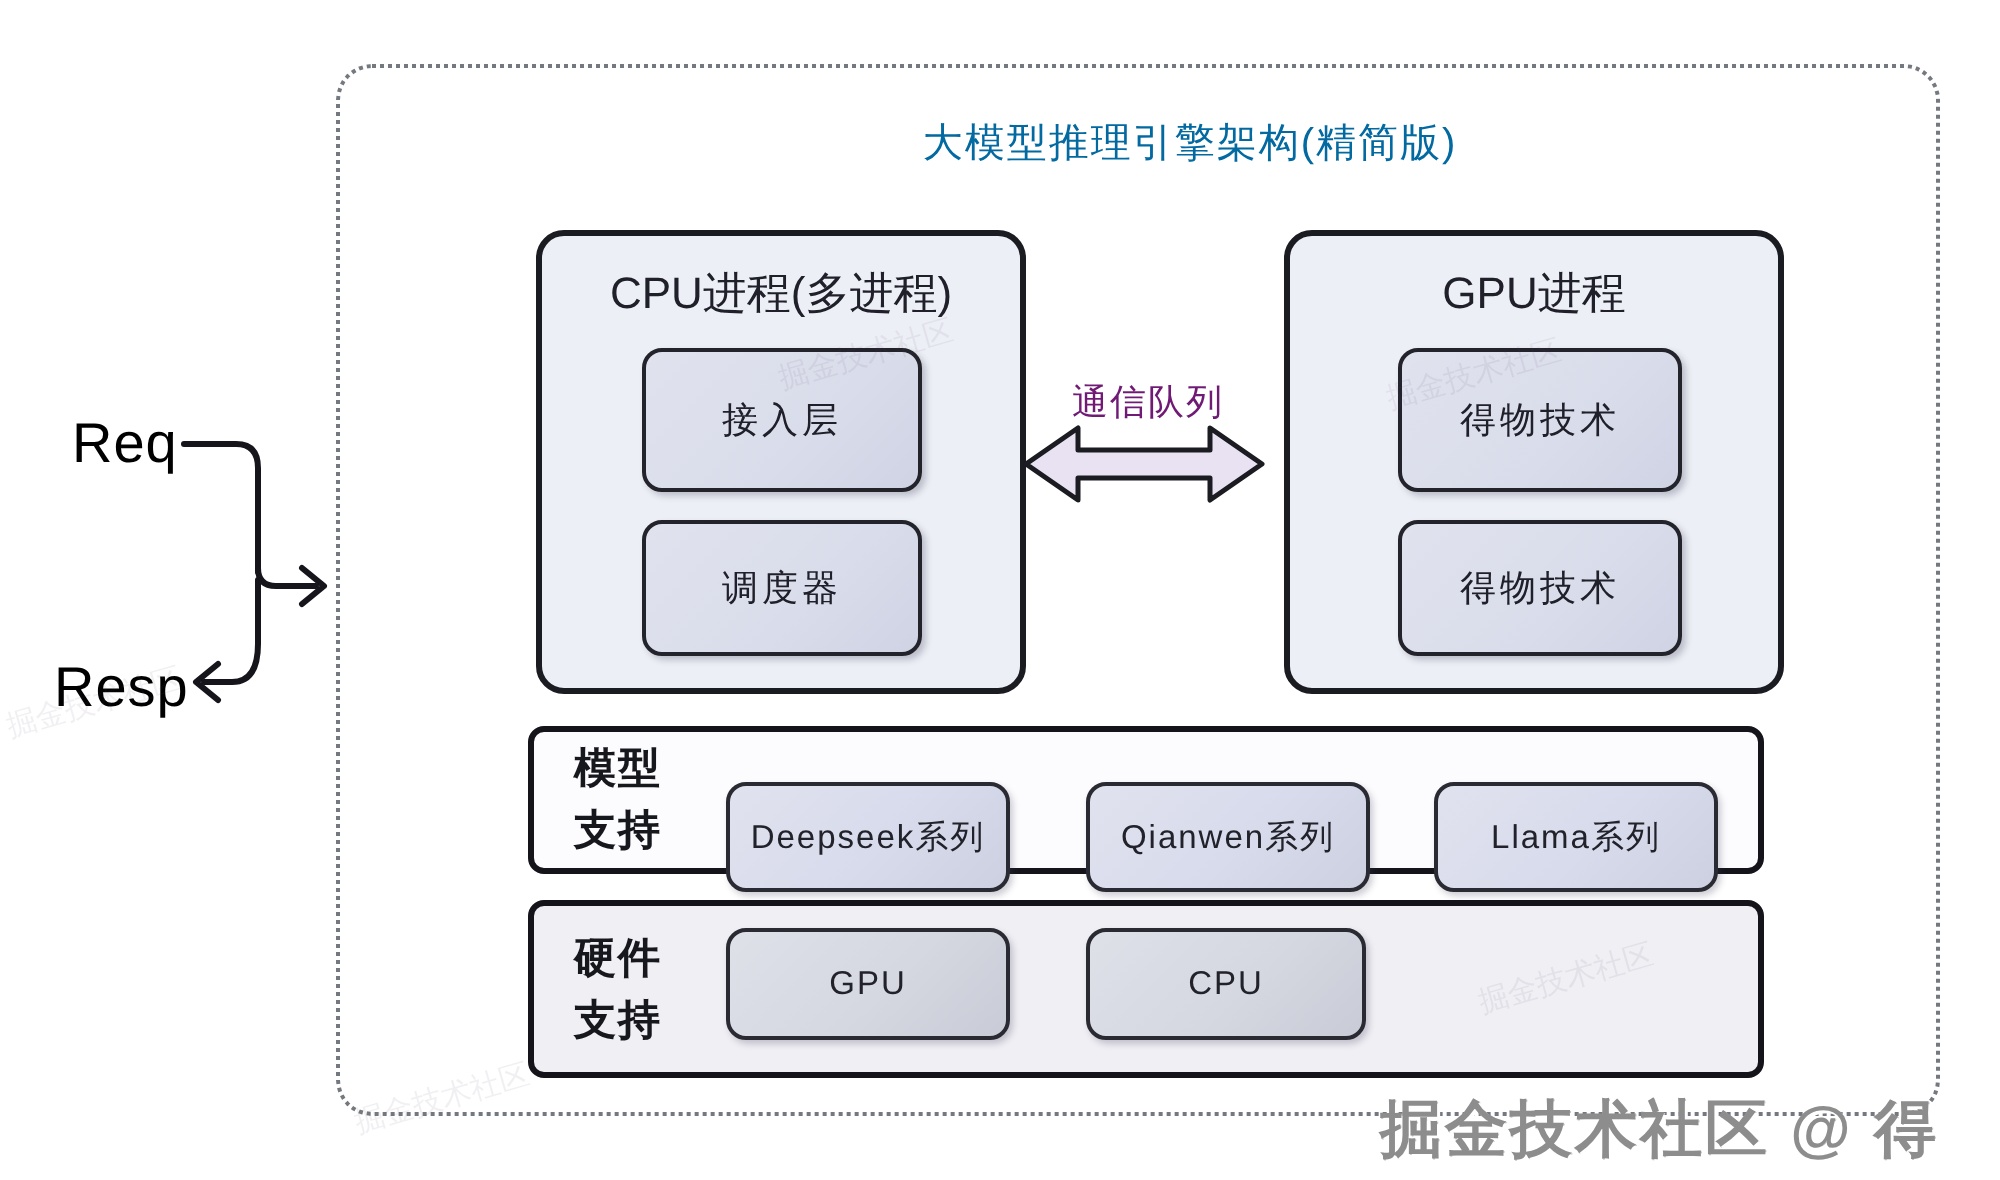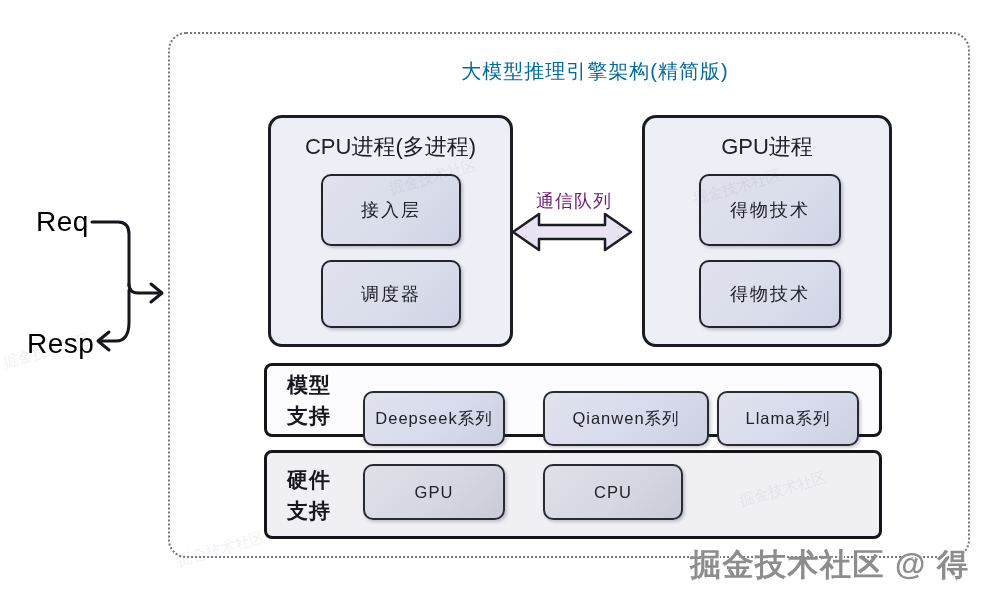--- a/index.html
+++ b/index.html
@@ -48,21 +48,21 @@
   .row-label{position:absolute;left:20px;top:50%;transform:translateY(-50%);
     font-size:21px;font-weight:bold;line-height:31px;color:#17171e;letter-spacing:1px;}
   .row-item{position:absolute;display:flex;align-items:center;justify-content:center;
     border:2px solid #2a2a33;border-radius:10px;
     background:linear-gradient(135deg,#e0e2ee 0%,var(--model-item-fill) 55%,#cdd0e0 100%);
     box-shadow:1.5px 2px 3px rgba(60,60,90,.25);
     font-size:16.5px;color:#22222b;letter-spacing:1px;}
   .row-model .row-item{top:9px;height:55px;margin-top:16px;}
   .row-hw .row-item{top:11px;height:56px;
     background:linear-gradient(135deg,#dfe1e9 0%,var(--hw-item-fill) 55%,#c9ccd6 100%);}
-  .mi-0{left:96px;width:142px;} .mi-1{left:276px;width:166px;} .mi-2{left:450px;width:142px;}
+  .mi-0{left:96px;width:142px;} .mi-1{left:276px;width:142px;} .mi-2{left:450px;width:142px;}
   .hi-0{left:96px;width:142px;} .hi-1{left:276px;width:140px;} .hi-2{left:448px;width:143px;}
   
   .flow-label{font-size:28px;color:#000000;letter-spacing:.5px;}
   .req{left:36px;top:206px;}
   .resp{left:27px;top:328px;}
   .connector{left:88px;top:210px;}
   
   .footer-mark{left:690px;top:544px;width:305px;font-size:31px;font-weight:bold;
     letter-spacing:1.5px;color:var(--watermark-gray);
     text-shadow:1.5px 1.5px 0 #ffffff,.5px .5px 0 #c8c8c8;}

